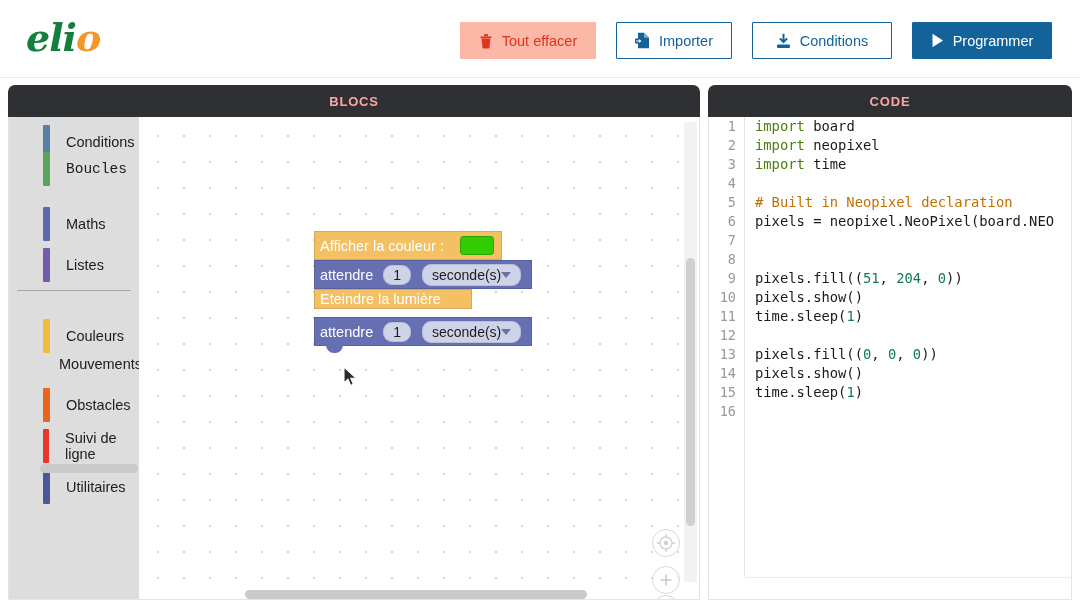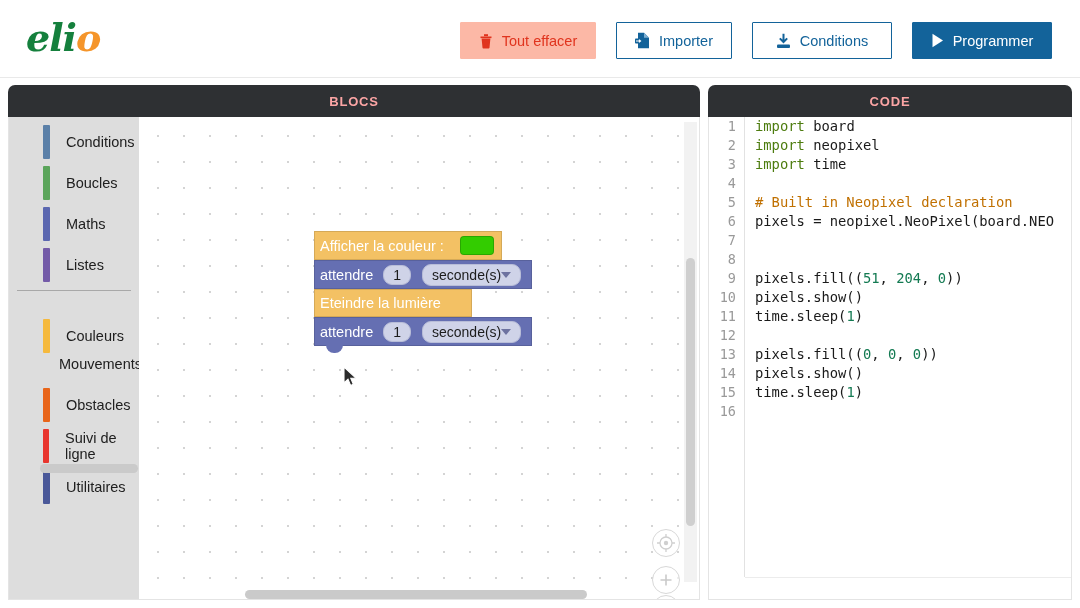--- a/index.html
+++ b/index.html
@@ -233,21 +233,21 @@
 
 <div class="blocks-panel">
 
   <div class="cat-sidebar">
     <div class="cat-divider"></div>
     <div id="cat-list">
         <div class="cat-item" style="top: 4px;">
           <div class="cat-swatch" style="background: rgb(91, 128, 168);"></div>
           <div class="cat-label">Conditions</div>
         </div>
-        <div class="cat-item" style="top: 45px;">
+        <div class="cat-item" style="top: 31px; font-family: Liberation Mono, monospace;">
           <div class="cat-swatch" style="background: rgb(91, 165, 91);"></div>
           <div class="cat-label">Boucles</div>
         </div>
         <div class="cat-item" style="top: 86px;">
           <div class="cat-swatch" style="background: rgb(91, 103, 176);"></div>
           <div class="cat-label">Maths</div>
         </div>
         <div class="cat-item" style="top: 127px;">
           <div class="cat-swatch" style="background: rgb(116, 91, 168);"></div>
           <div class="cat-label">Listes</div>
@@ -282,21 +282,21 @@
           <span class="color-swatch" style="background: rgb(51, 204, 0);"></span>
         </div>
         <div class="blk blk-blue" style="left: 175px; top: 143px; width: 218px; height: 29px; background: rgb(101, 111, 178);">
           <span class="blk-label">attendre</span>
           <span class="field-num">1</span>
           <span class="field-drop">
             <span>seconde(s)</span>
             <span class="drop-caret"></span>
           </span>
         </div>
-        <div class="blk blk-yellow" style="left: 175px; top: 172px; width: 158px; height: 28px; background: rgb(243, 193, 100);">
+        <div class="blk blk-yellow" style="left: 175px; top: 172px; width: 158px; height: 20px; background: rgb(243, 193, 100);">
           <span class="blk-label">Eteindre la lumière</span>
         </div>
         <div class="blk blk-blue" style="left: 175px; top: 200px; width: 218px; height: 29px; background: rgb(101, 111, 178);">
           <span class="blk-label">attendre</span>
           <span class="field-num">1</span>
           <span class="field-drop">
             <span>seconde(s)</span>
             <span class="drop-caret"></span>
           </span>
           <span class="nub nub-blue"></span>

